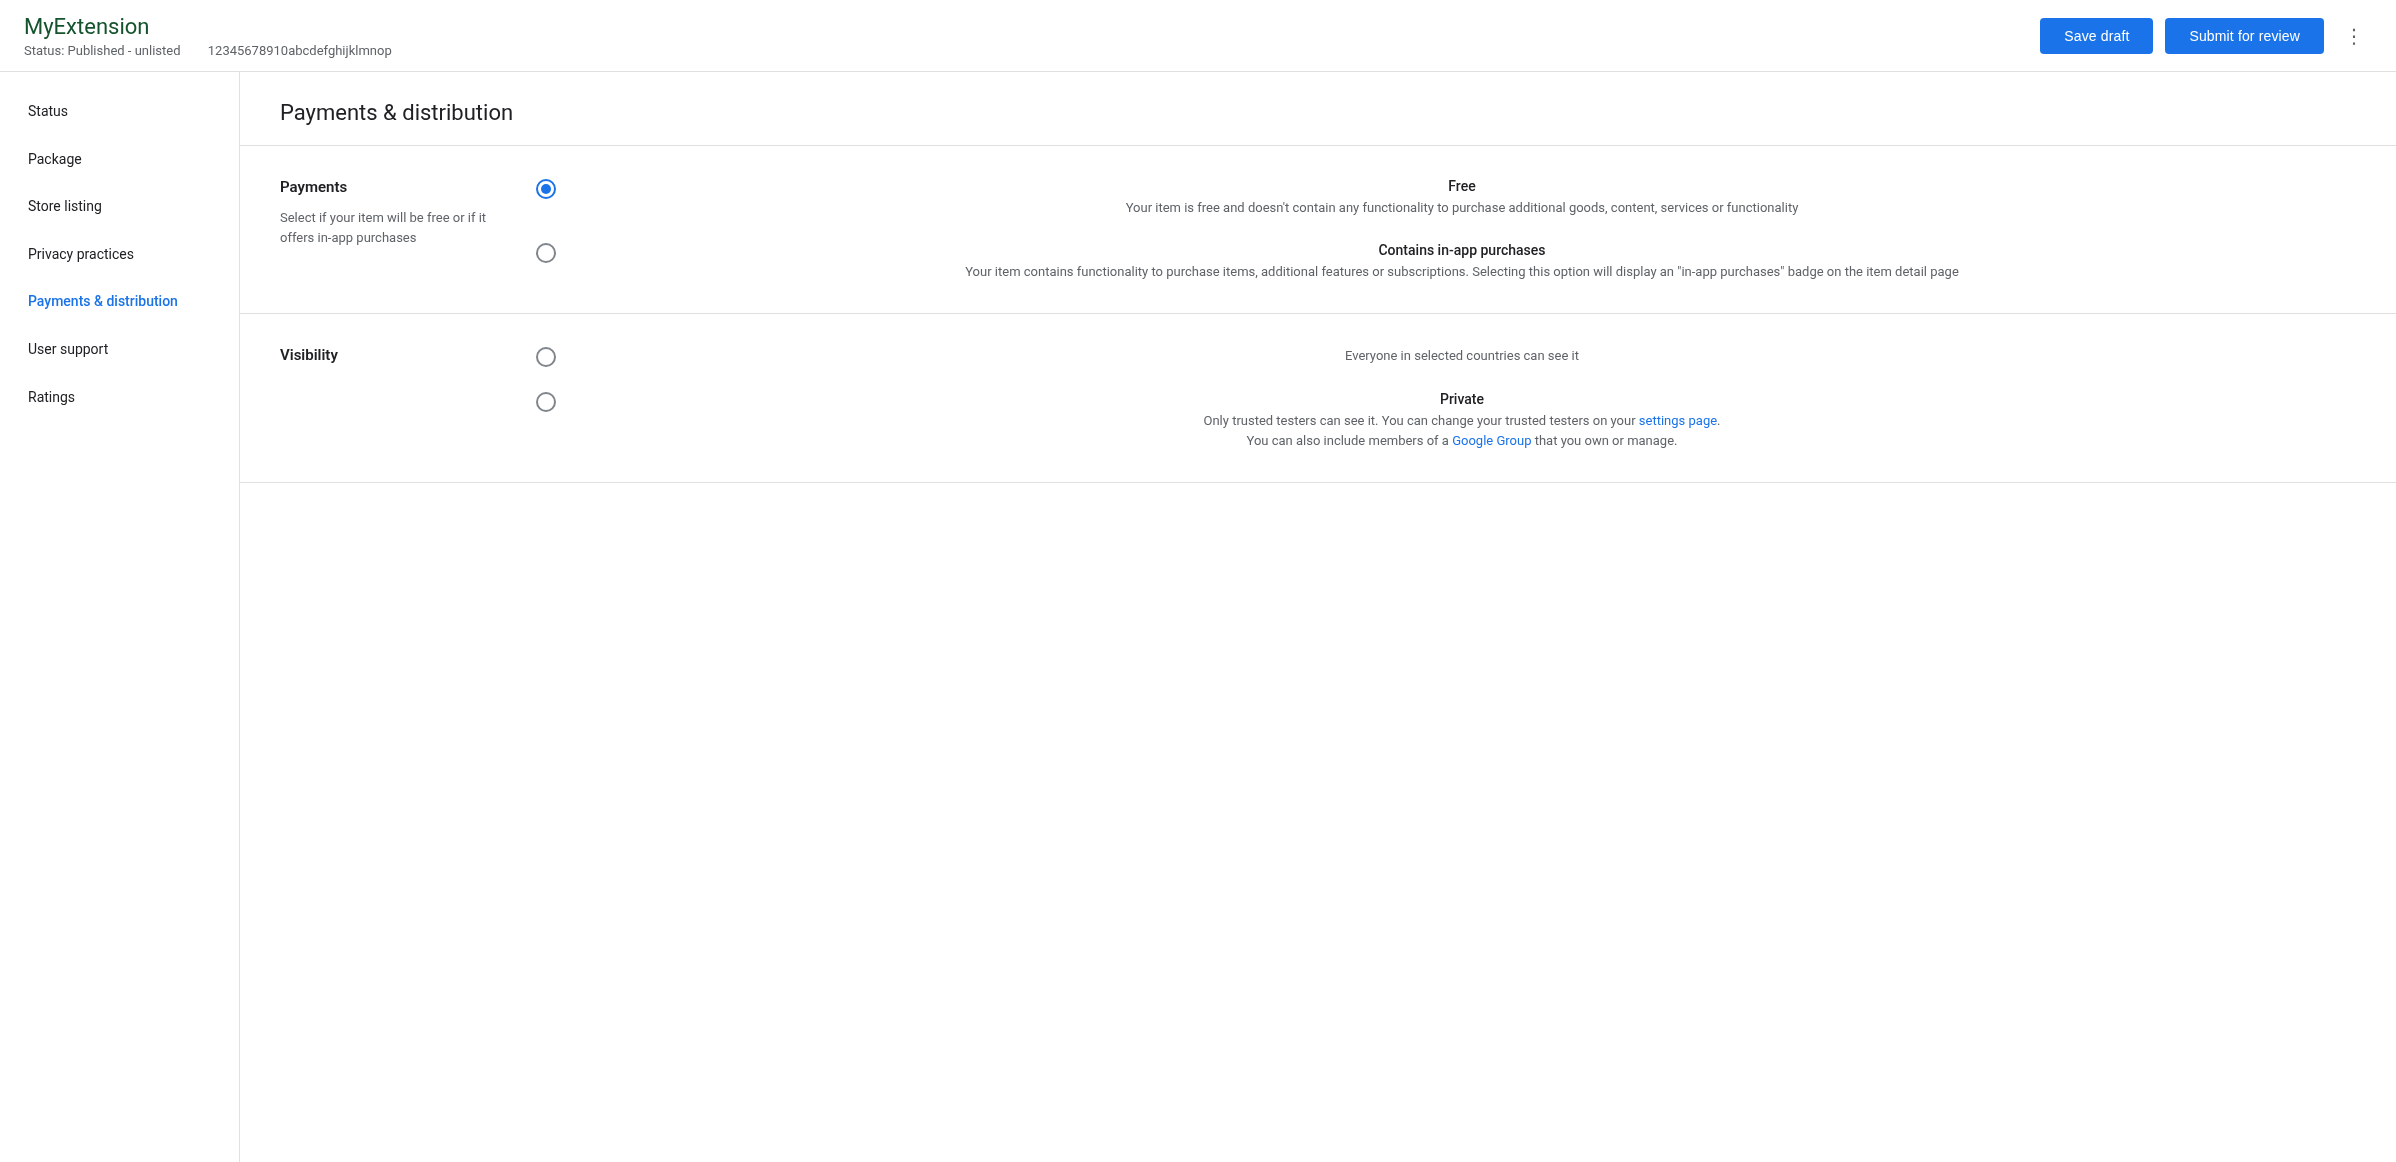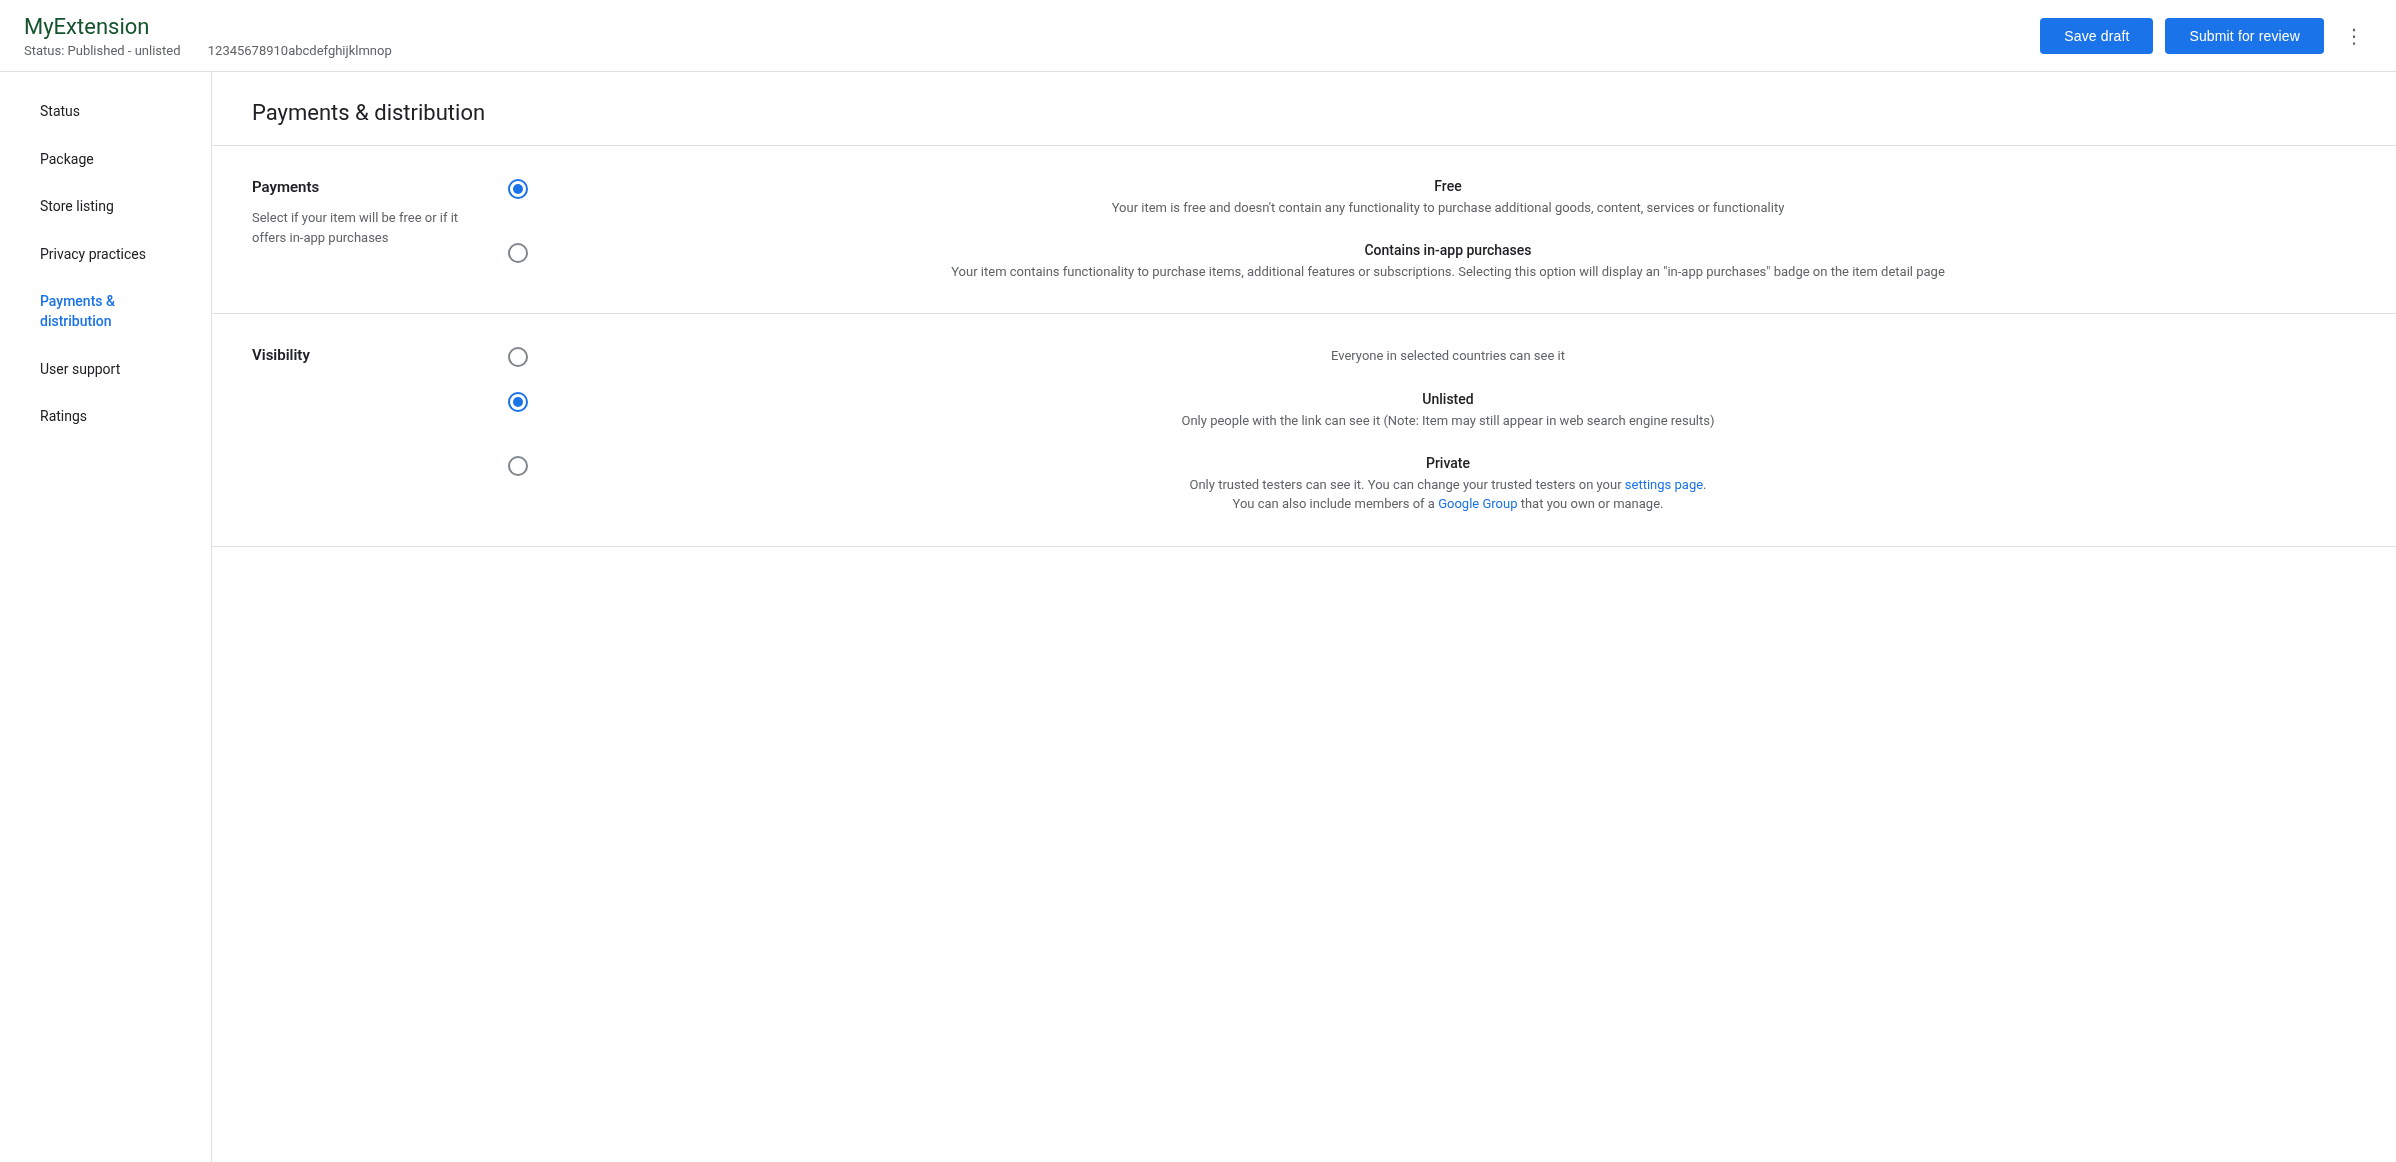--- a/index.html
+++ b/index.html
@@ -60,23 +60,23 @@
       display: flex;
       align-items: center;
       justify-content: center;
     }
 
     
     .layout { display: flex; min-height: calc(100vh - 72px); }
 
     
     .sidebar {
-      width: 212px;
+      width: 240px;
       flex-shrink: 0;
-      padding: 16px 16px;
+      padding: 16px 4px;
       border-right: 1px solid #e0e0e0;
     }
     .sidebar-item {
       padding: 14px 24px;
       font-size: 14px;
       color: #202124;
       cursor: pointer;
       line-height: 1.4;
     }
     .sidebar-item.active {
@@ -243,27 +243,20 @@
       </div>
       <div class="section-content">
 
         <div class="radio-option">
           <div class="radio-circle"></div>
           <div class="radio-text-group">
             <div class="radio-desc">Everyone in selected countries can see it</div>
           </div>
         </div>
 
-        <div class="radio-option">
-          <div class="radio-circle selected"></div>
-          <div class="radio-text-group">
-            <div class="radio-label">Unlisted</div>
-            <div class="radio-desc">Only people with the link can see it (Note: Item may still appear in web search engine results)</div>
-          </div>
-        </div>
 
         <div class="radio-option">
           <div class="radio-circle"></div>
           <div class="radio-text-group">
             <div class="radio-label">Private</div>
             <div class="radio-desc">
               Only trusted testers can see it. You can change your trusted testers on your <a href="#" class="link-text">settings page</a>.<br>
               You can also include members of a <a href="#" class="link-text">Google Group</a> that you own or manage.
             </div>
           </div>

